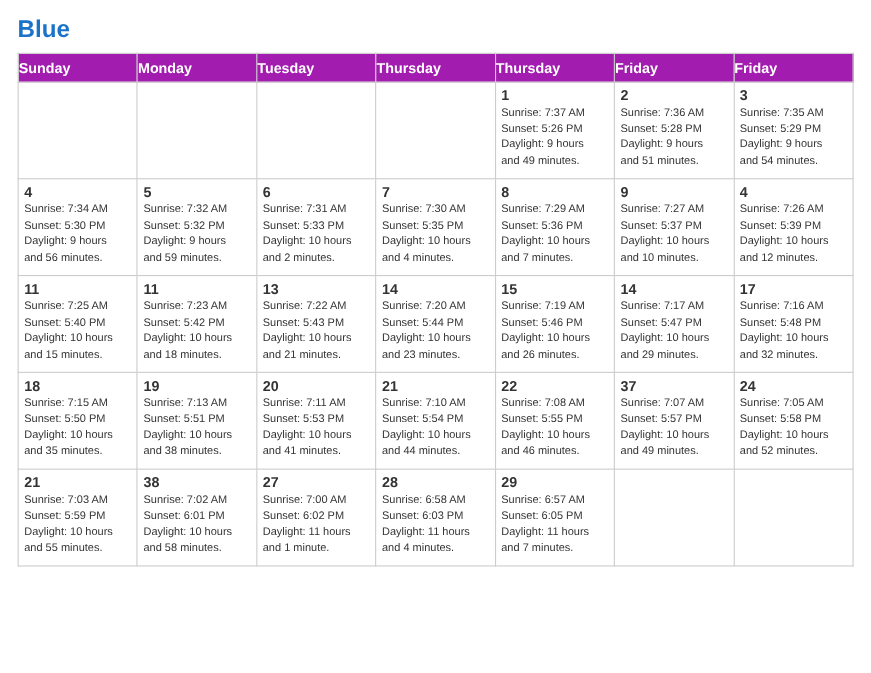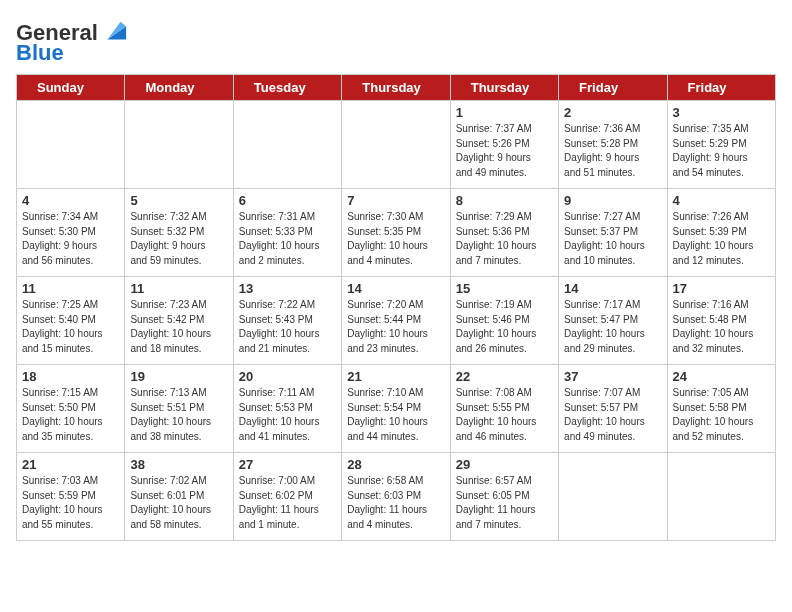--- a/index.html
+++ b/index.html
@@ -44,23 +44,23 @@
       font-size: 16px;
       color: #555;
       margin-top: 2px;
     }
     .calendar {
       width: 100%;
       border-collapse: collapse;
       table-layout: fixed;
     }
     .calendar th {
-      background-color: #b91c1c;
+      background-color: #a21caf;
       color: #fff;
-      padding: 5px 20px;
+      padding: 5px 0;
       font-size: 13px;
       font-weight: bold;
       text-align: left;
       border: 1px solid #ccc;
     }
     .calendar td {
       border: 1px solid #ccc;
       vertical-align: top;
       padding: 4px 5px;
       font-size: 10.5px;
@@ -89,27 +89,20 @@
       background: #fff;
     }
   </style>
 </head>
 <body>
 
 <div class="container">
   <div class="header-area">
     <div class="logo">
       <div>
-        <div style="display:flex; align-items:center;">
-          <span style="font-size:22px; font-weight:bold; color:#333;">General</span>
-          <svg class="logo-icon" viewBox="0 0 30 30" xmlns="http://www.w3.org/2000/svg">
-            <polygon points="8,24 28,10 28,24" fill="#1a73c9"></polygon>
-            <polygon points="8,24 22,5 28,10" fill="#5aacf0"></polygon>
-          </svg>
-        </div>
         <div style="font-size:22px; font-weight:bold; color:#1a73c9; margin-top:-6px;">Blue</div>
       </div>
     </div>
     <div class="title-area">
       <div class="month-title"></div>
       <div class="location-title"></div>
     </div>
   </div>
 
   <table class="calendar">

